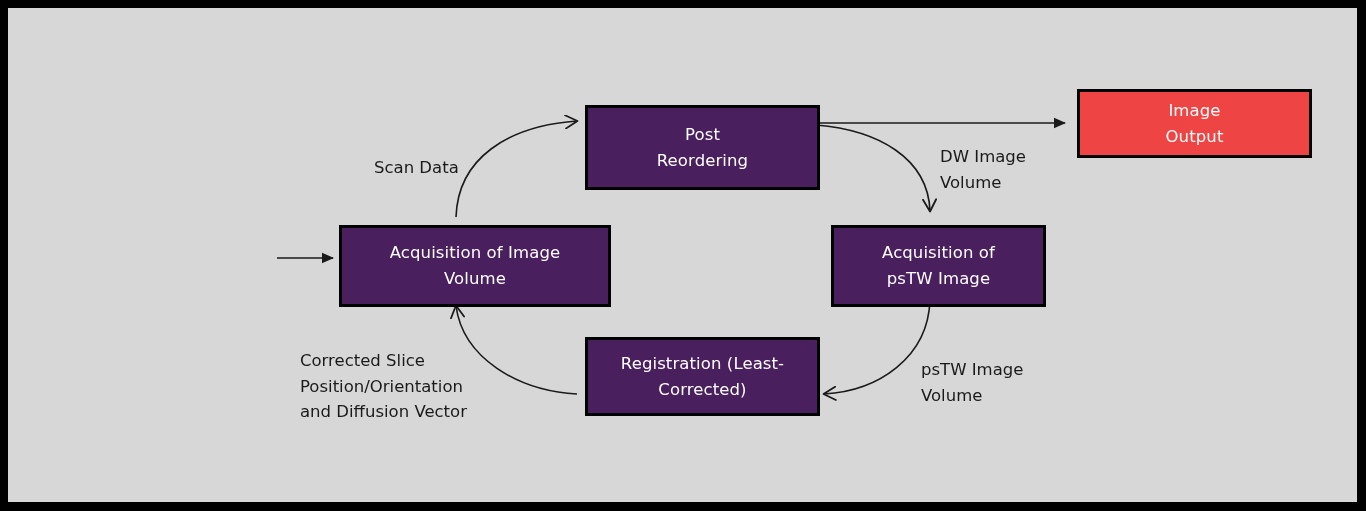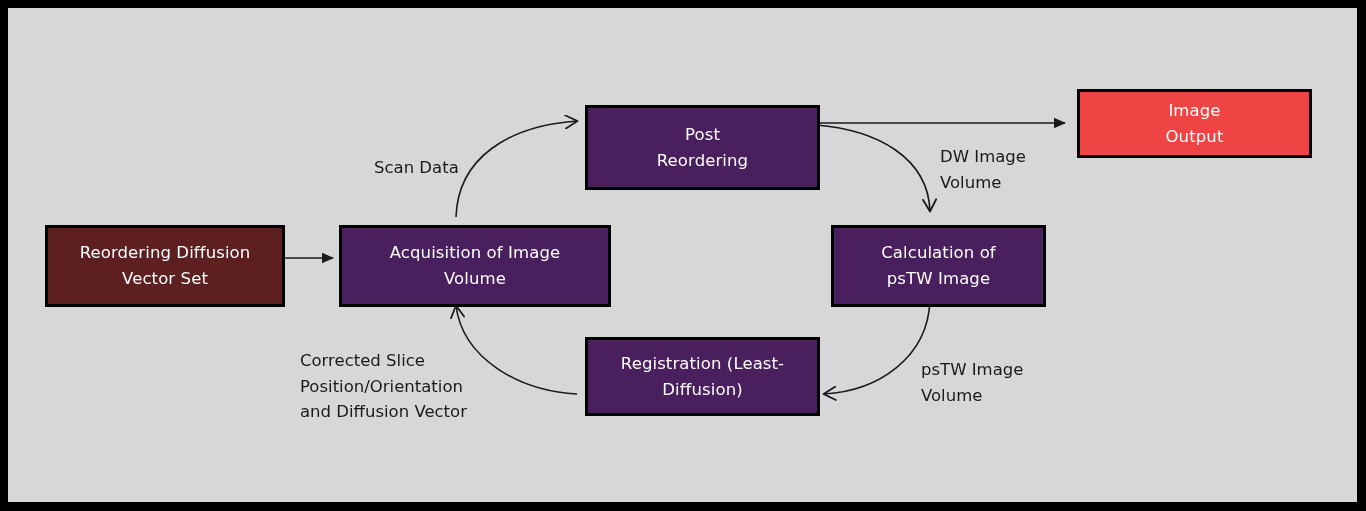--- a/index.html
+++ b/index.html
@@ -79,26 +79,20 @@
 
       <line x1="812" y1="115" x2="1057" y2="115" stroke="#1a1a1a" stroke-width="1.6" marker-end="url(#arrow-solid)"></line>
 
       <path d="M 808 117 C 870 122 920 150 922 203" fill="none" stroke="#1a1a1a" stroke-width="1.6" marker-end="url(#arrow-open)"></path>
 
       <path d="M 922 292 C 920 350 870 383 816 386" fill="none" stroke="#1a1a1a" stroke-width="1.6" marker-end="url(#arrow-open)"></path>
 
       <path d="M 569 386 C 510 383 455 350 448 298" fill="none" stroke="#1a1a1a" stroke-width="1.6" marker-end="url(#arrow-open)"></path>
     </svg>
 
-    <div class="node" style="left:37px; top:217px; width:240px; height:82px; background:#5e1f20;">
-      <span class="node-text">
-          <div>Reordering Diffusion</div>
-          <div>Vector Set</div>
-        </span>
-    </div>
 
     <div class="node" style="left:331px; top:217px; width:272px; height:82px; background:#4a1f5e;">
       <span class="node-text">
           <div>Acquisition of Image</div>
           <div>Volume</div>
         </span>
     </div>
 
     <div class="node" style="left:577px; top:81px; width:235px; height:85px; background:#4a1f5e;margin-top:16px;">
       <span class="node-text">
@@ -109,29 +103,29 @@
 
     <div class="node" style="left:1069px; top:81px; width:235px; height:69px; background:#ef4444;">
       <span class="node-text">
           <div>Image</div>
           <div>Output</div>
         </span>
     </div>
 
     <div class="node" style="left:823px; top:217px; width:215px; height:82px; background:#4a1f5e;">
       <span class="node-text">
-          <div>Calculation of</div>
+          <div>Acquisition of</div>
           <div>psTW Image</div>
         </span>
     </div>
 
     <div class="node" style="left:577px; top:329px; width:235px; height:79px; background:#4a1f5e;">
       <span class="node-text">
           <div>Registration (Least-</div>
-          <div>Diffusion)</div>
+          <div>Corrected)</div>
         </span>
     </div>
 
     <div class="edge-label left" style="left:366px; top:147px;">Scan Data</div>
 
     <div class="edge-label left" style="left:932px; top:136px;">DW Image
 Volume</div>
 
     <div class="edge-label left" style="left:913px; top:349px;">psTW Image
 Volume</div>

